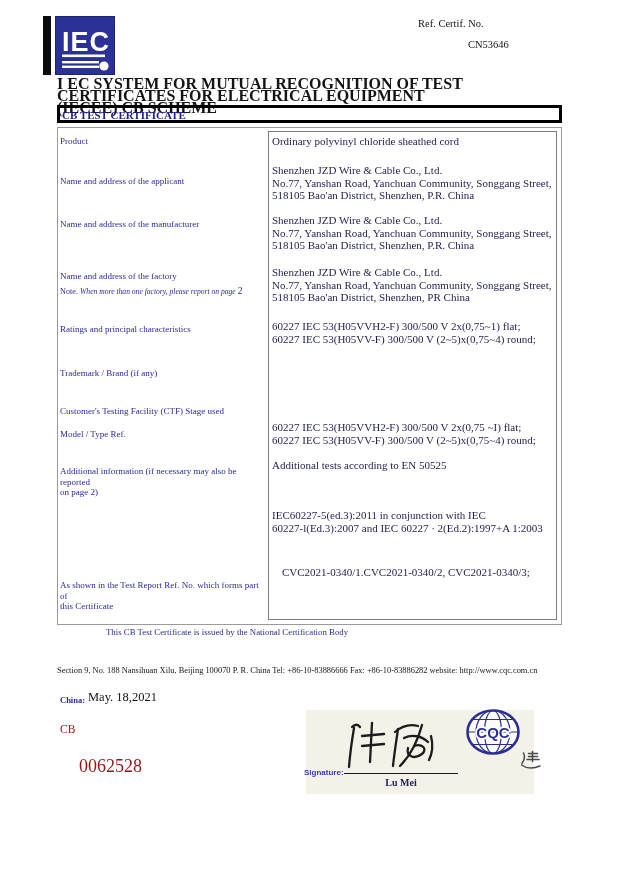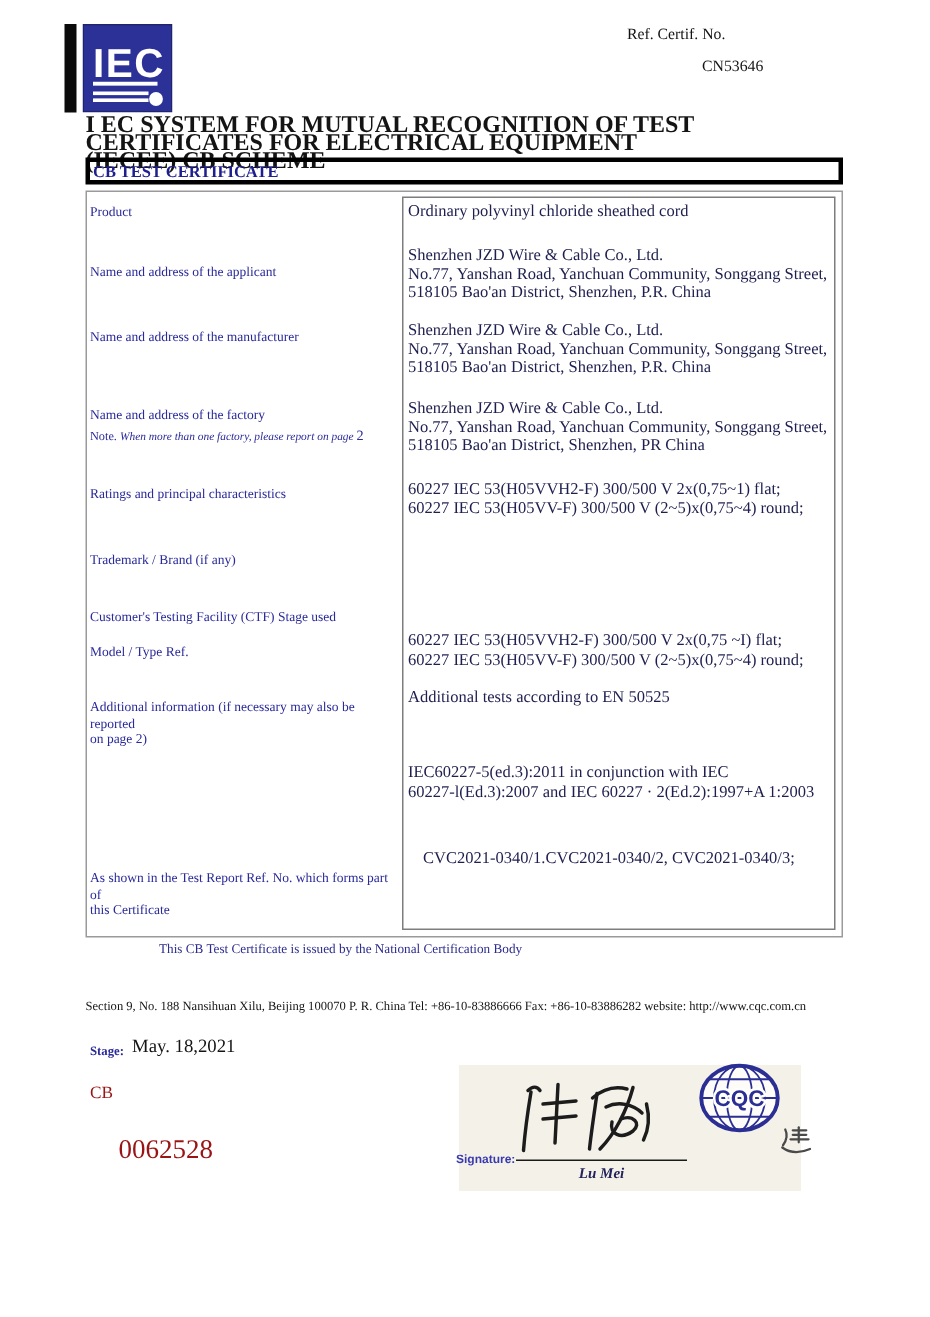--- a/index.html
+++ b/index.html
@@ -49,21 +49,21 @@
 
   .cb-prefix{left:60px;top:723px;font-size:11.5px;color:#991414;}
   .cb-number{left:79px;top:716px;font-size:18px;color:#991414;margin-top:40px;}
 
   .sig-patch{left:306px;top:710px;width:228px;height:84px;background:#f4f1e9;}
   .sig-svg{left:338px;top:716px;width:124px;height:56px;}
   .sig-line{left:344px;top:773px;width:114px;border-top:1.8px solid #1a1a1a;}
   .sig-label{left:304px;top:768px;font-size:8px;font-weight:bold;color:#3a3ab0;
              font-family:"Liberation Sans","DejaVu Sans",sans-serif;}
   .sig-name{left:344px;top:777px;width:114px;text-align:center;font-size:10px;
-            font-weight:bold;color:#23235c;font-style:italic;}
+            font-weight:bold;color:#23235c;}
   .cqc-svg{left:465px;top:708px;width:56px;height:50px;}
   .jian-svg{left:519px;top:749px;width:23px;height:23px;}
 </style>
 </head>
 <body>
 
 <div class="page">
 
   <div class="abs black-bar"></div>
   <svg class="abs iec-logo" viewBox="0 0 60 59">
@@ -119,21 +119,21 @@
   <div class="abs val pre" style="top:421px">60227 IEC 53(H05VVH2-F) 300/500 V 2x(0,75 ~I) flat;
 60227 IEC 53(H05VV-F) 300/500 V (2~5)x(0,75~4) round;</div>
   <div class="abs val pre" style="top:459px">Additional tests according to EN 50525</div>
   <div class="abs val pre" style="top:509px">IEC60227-5(ed.3):2011 in conjunction with IEC
 60227-l(Ed.3):2007 and IEC 60227 · 2(Ed.2):1997+A 1:2003</div>
   <div class="abs val pre" style="top:566px;left:282px">CVC2021-0340/1.CVC2021-0340/2, CVC2021-0340/3;</div>
 
   <div class="abs issued-line">This CB Test Certificate is issued by the National Certification Body</div>
   <div class="abs org-address">Section 9, No. 188 Nansihuan Xilu, Beijing 100070 P. R. China Tel: +86-10-83886666 Fax: +86-10-83886282 website: http://www.cqc.com.cn</div>
 
-  <div class="abs date-label">Stage:</div>
+  <div class="abs date-label">China:</div>
   <div class="abs date-value">May. 18,2021</div>
 
   <div class="abs cb-prefix">CB</div>
   <div class="abs cb-number">0062528</div>
 
   <div class="abs sig-patch"></div>
 
   <svg class="abs sig-svg" viewBox="0 0 124 56" title="陆梅">
     <g fill="none" stroke="#1c1c1c" stroke-width="2.3" stroke-linecap="round">
       <path d="M14,11 C17,8 20,8 22,11"></path>

